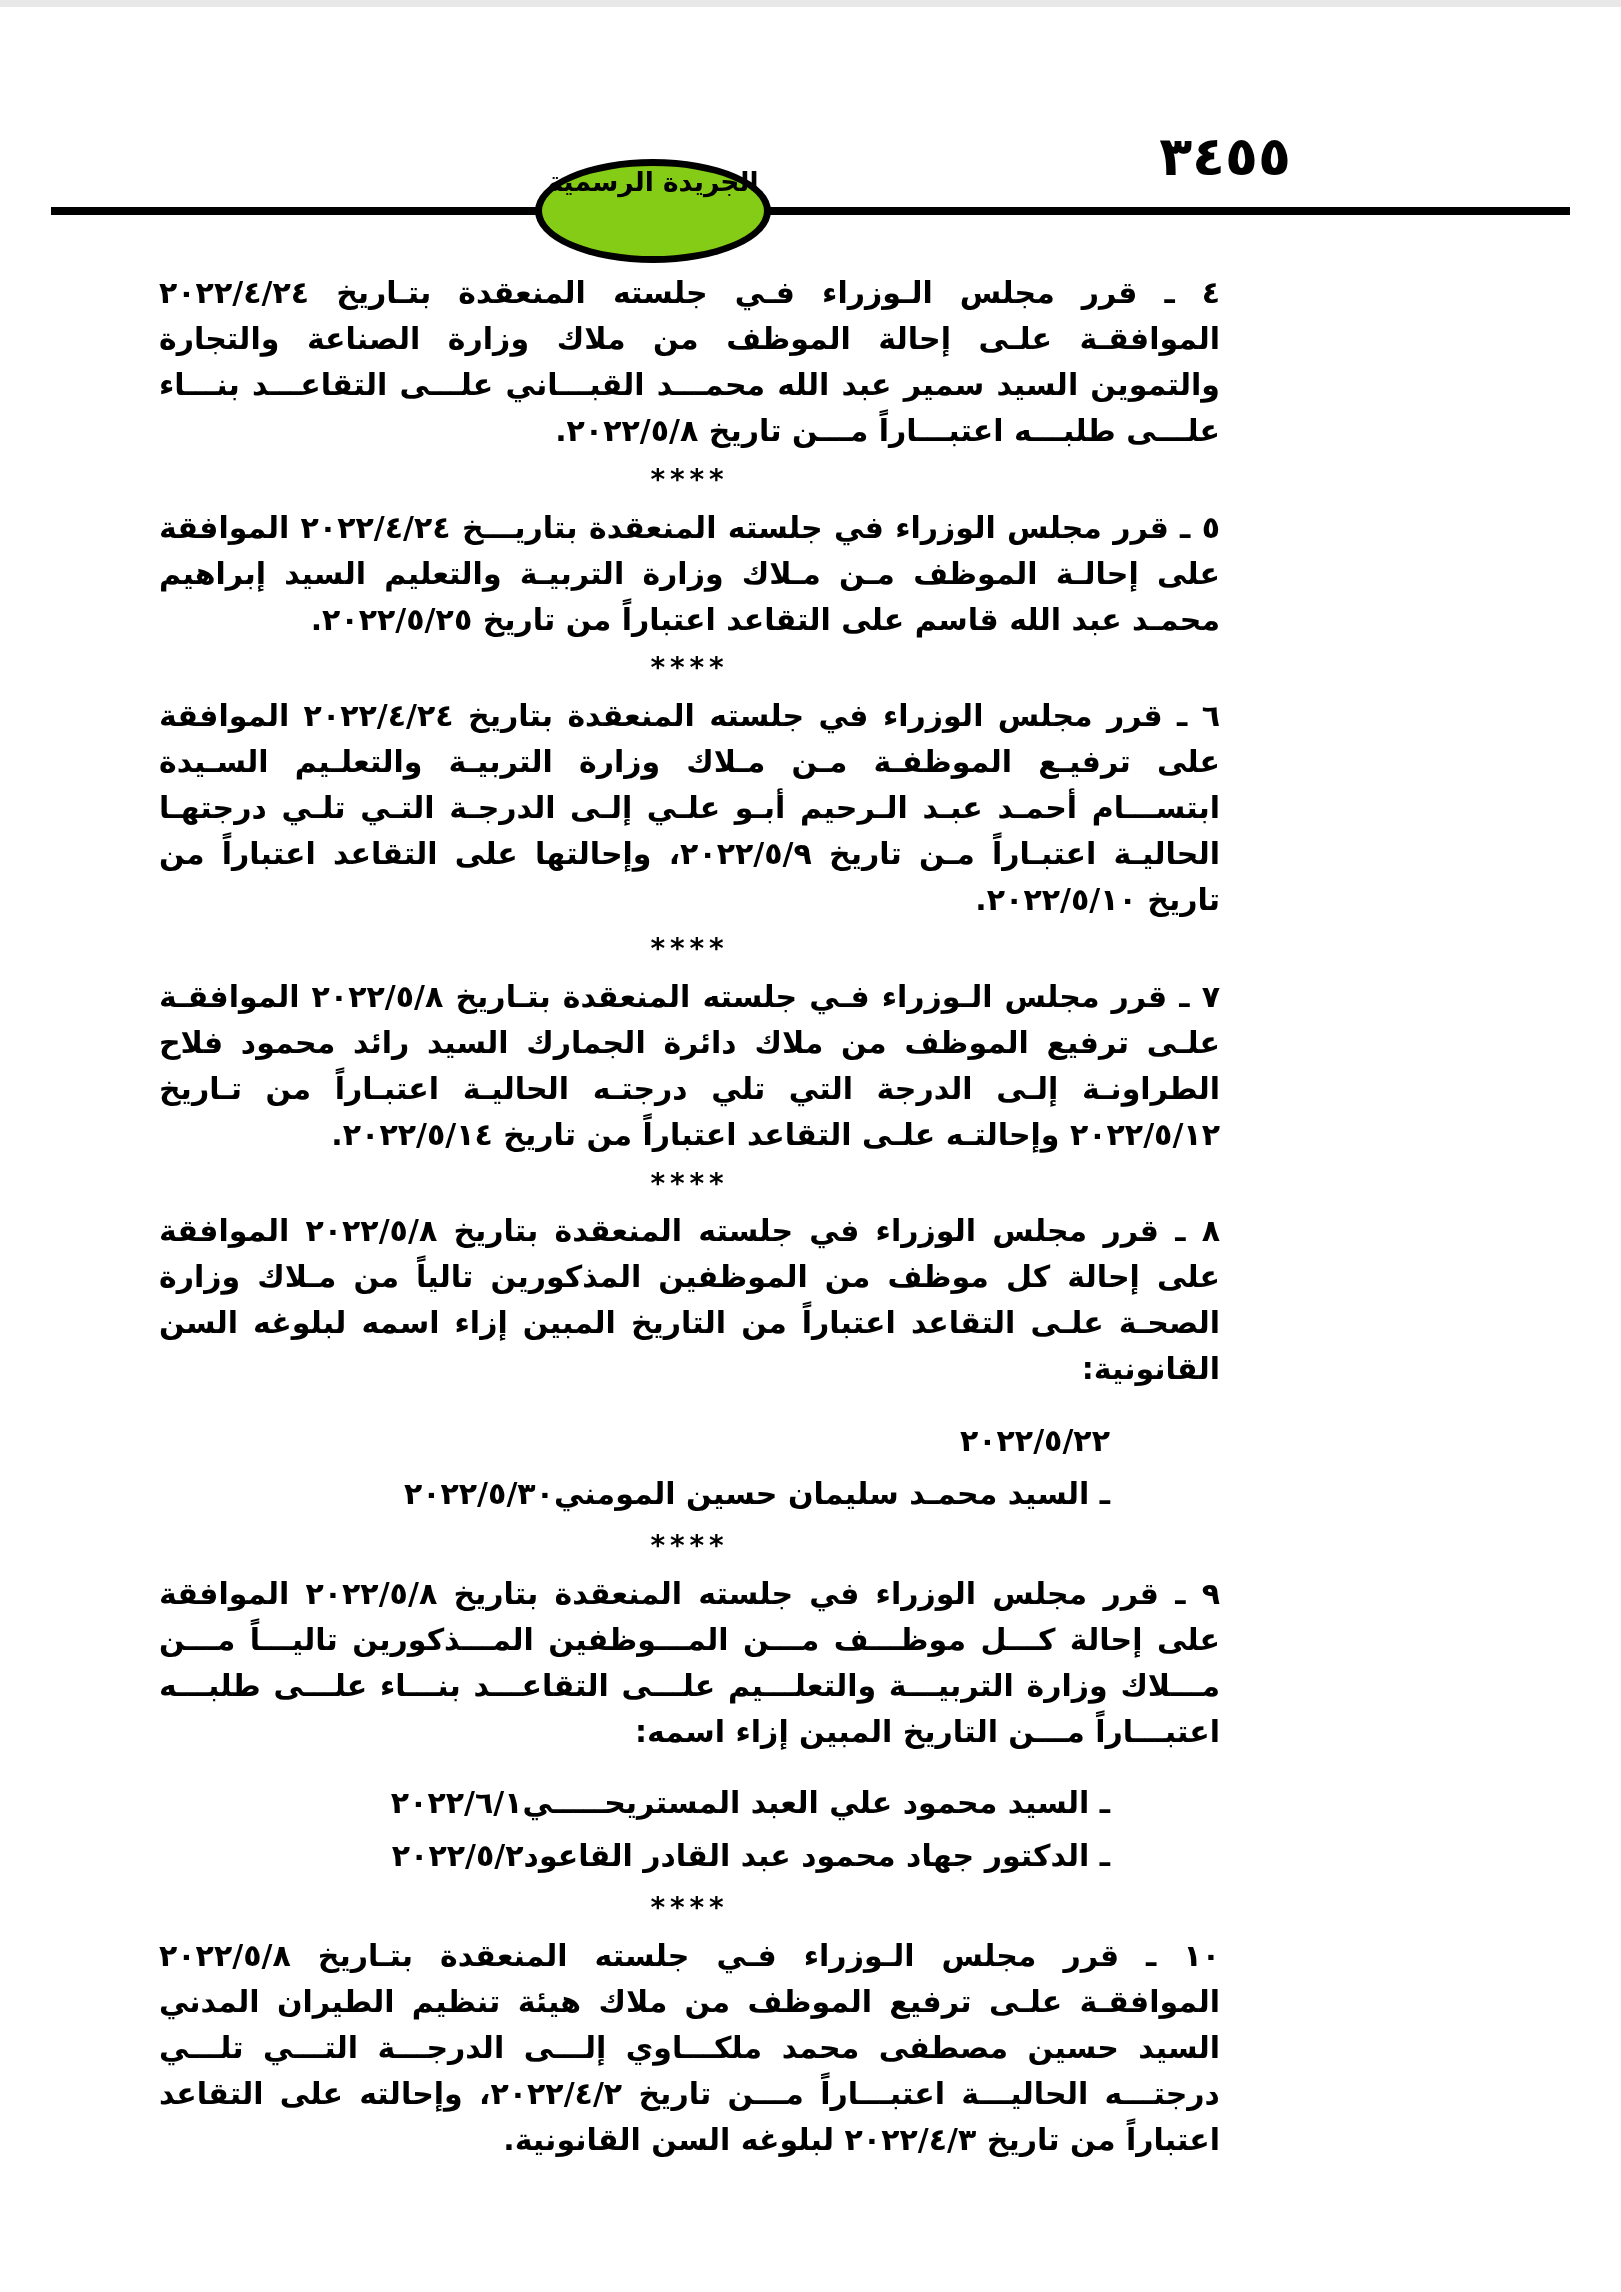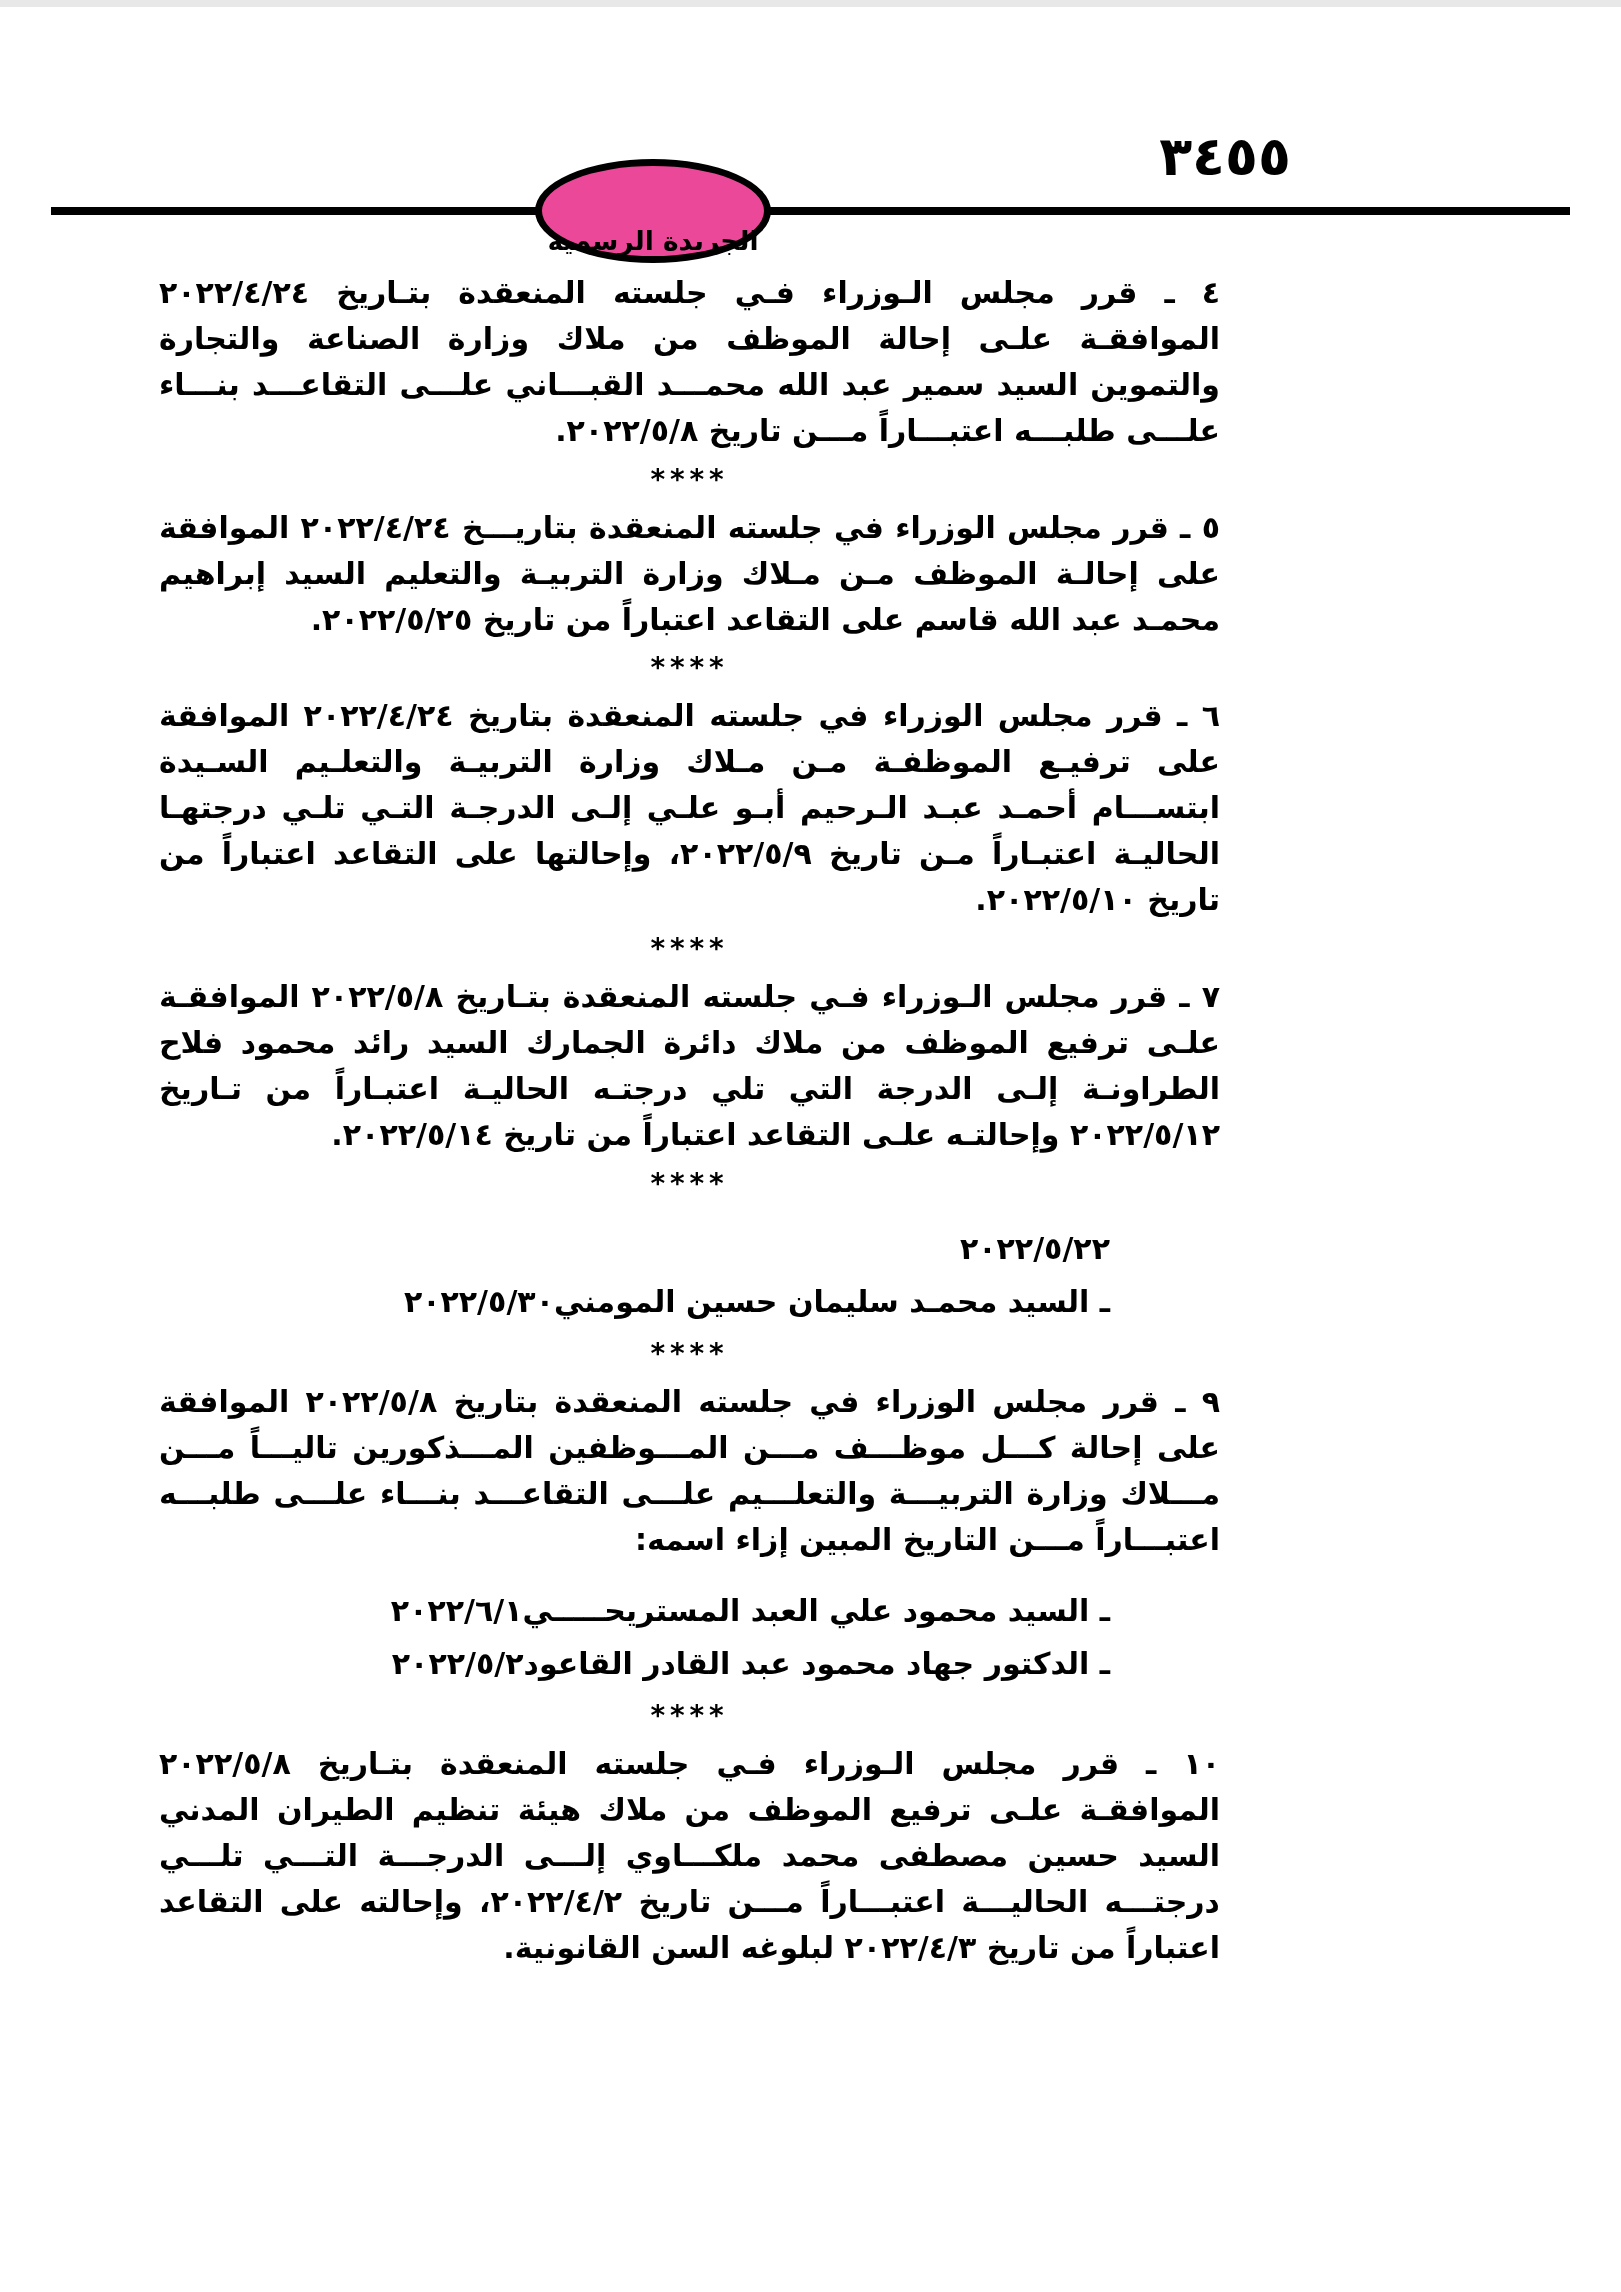--- a/index.html
+++ b/index.html
@@ -36,25 +36,25 @@
     height: 7.8px;
     background: #000;
     z-index: 1;
   }
   .header-badge {
     position: absolute;
     top: 152px;
     left: 535px;
     width: 222px;
     height: 90px;
-    background: #ec4899;
+    background: #84cc16;
     border: 7.8px solid #000;
     border-radius: 50%;
     display: flex;
-    align-items: flex-end;
+    align-items: flex-start;
     justify-content: center;
     z-index: 2;
   }
   .header-badge span {
     font-size: 26.5px;
     font-weight: 700;
     white-space: nowrap;
   }
   
   .content {
@@ -129,20 +129,21 @@
       <p class="decree-text">٦ ـ قرر مجلس الوزراء في جلسته المنعقدة بتاريخ ٢٠٢٢/٤/٢٤ الموافقة على ترفيـع الموظفـة مـن مـلاك وزارة التربيـة والتعلـيم السـيدة ابتســـام أحمـد عبـد الـرحيم أبـو علـي إلـى الدرجـة التـي تلـي درجتهـا الحاليـة اعتبـاراً مـن تاريخ ٢٠٢٢/٥/٩، وإحالتها على التقاعد اعتباراً من تاريخ ٢٠٢٢/٥/١٠.</p>
     </section>
     <div class="separator">****</div>
 
     <section class="decree">
       <p class="decree-text">٧ ـ قرر مجلس الـوزراء فـي جلسته المنعقدة بتـاريخ ٢٠٢٢/٥/٨ الموافقـة علـى ترفيع الموظف من ملاك دائرة الجمارك السيد رائد محمود فلاح الطراونـة إلـى الدرجة التي تلي درجتـه الحاليـة اعتبـاراً من تـاريخ ٢٠٢٢/٥/١٢ وإحالتـه علـى التقاعد اعتباراً من تاريخ ٢٠٢٢/٥/١٤.</p>
     </section>
     <div class="separator">****</div>
 
     <section class="decree">
+      <p class="decree-text">٨ ـ قرر مجلس الوزراء في جلسته المنعقدة بتاريخ ٢٠٢٢/٥/٨ الموافقة على إحالة كل موظف من الموظفين المذكورين تالياً من مـلاك وزارة الصحـة علـى التقاعد اعتباراً من التاريخ المبين إزاء اسمه لبلوغه السن القانونية:</p>
       <div class="name-list">
         <div class="name-row">
           <span class="retiree-date">٢٠٢٢/٥/٢٢</span>
         </div>
         <div class="name-row">
           <span class="retiree-name">ـ السيد محمـد سليمان حسين المومني</span>
           <span class="retiree-date">٢٠٢٢/٥/٣٠</span>
         </div>
       </div>
     </section>

